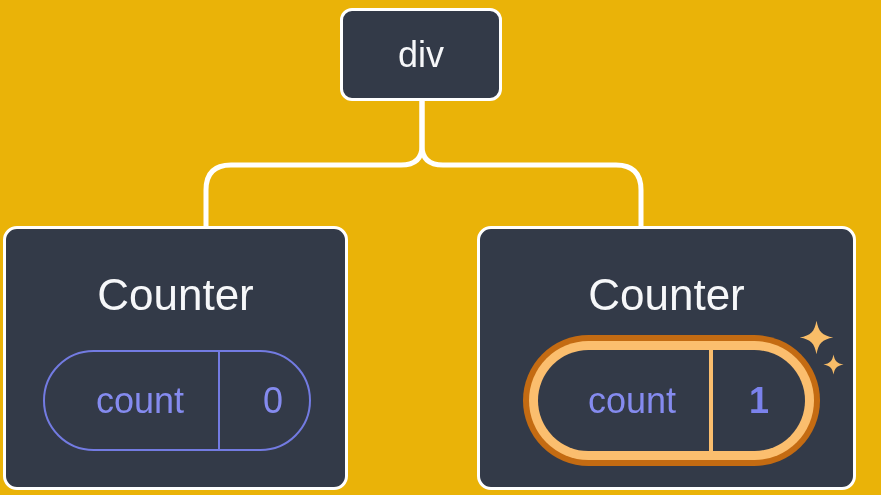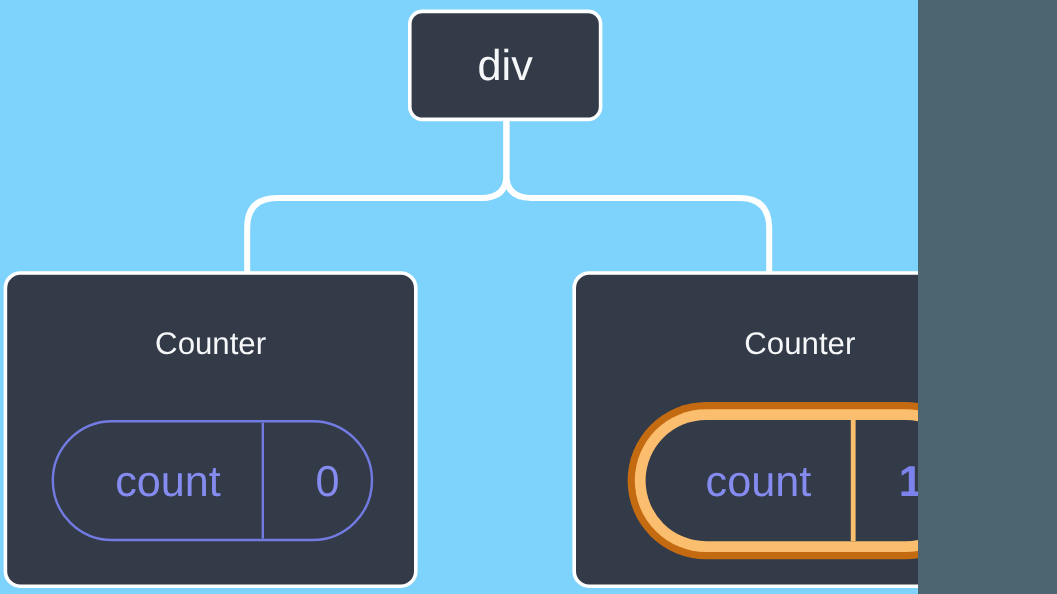--- a/index.html
+++ b/index.html
@@ -3,23 +3,23 @@
 <meta charset="utf-8">
 <style>
   html, body {
     margin: 0;
     padding: 0;
     background: #4C6570;
     font-family: "Liberation Sans", "DejaVu Sans", sans-serif;
   }
   .stage {
     position: relative;
-    width: 765px;
+    width: 881px;
     height: 495px;
-    background: #7dd3fc;
+    background: #eab308;
     overflow: hidden;
   }
   .connector-svg {
     position: absolute;
     left: 0;
     top: 0;
     width: 881px;
     height: 495px;
     pointer-events: none;
   }
@@ -50,21 +50,21 @@
     border: 3px solid #FFFFFF;
     border-radius: 14px;
     box-sizing: border-box;
   }
   .card-left  { left: 3px;   width: 345px; }
   .card-right { left: 477px; width: 379px; }
   .card-title {
     margin-top: 44px;
     text-align: center;
     color: #F6F7F9;
-    font-size: 26px;
+    font-size: 44px;
     font-weight: 400;
     line-height: 1;
   }
   
   .pill {
     position: absolute;
     left: 37px;
     top: 121px;
     width: 268px;
     height: 101px;

